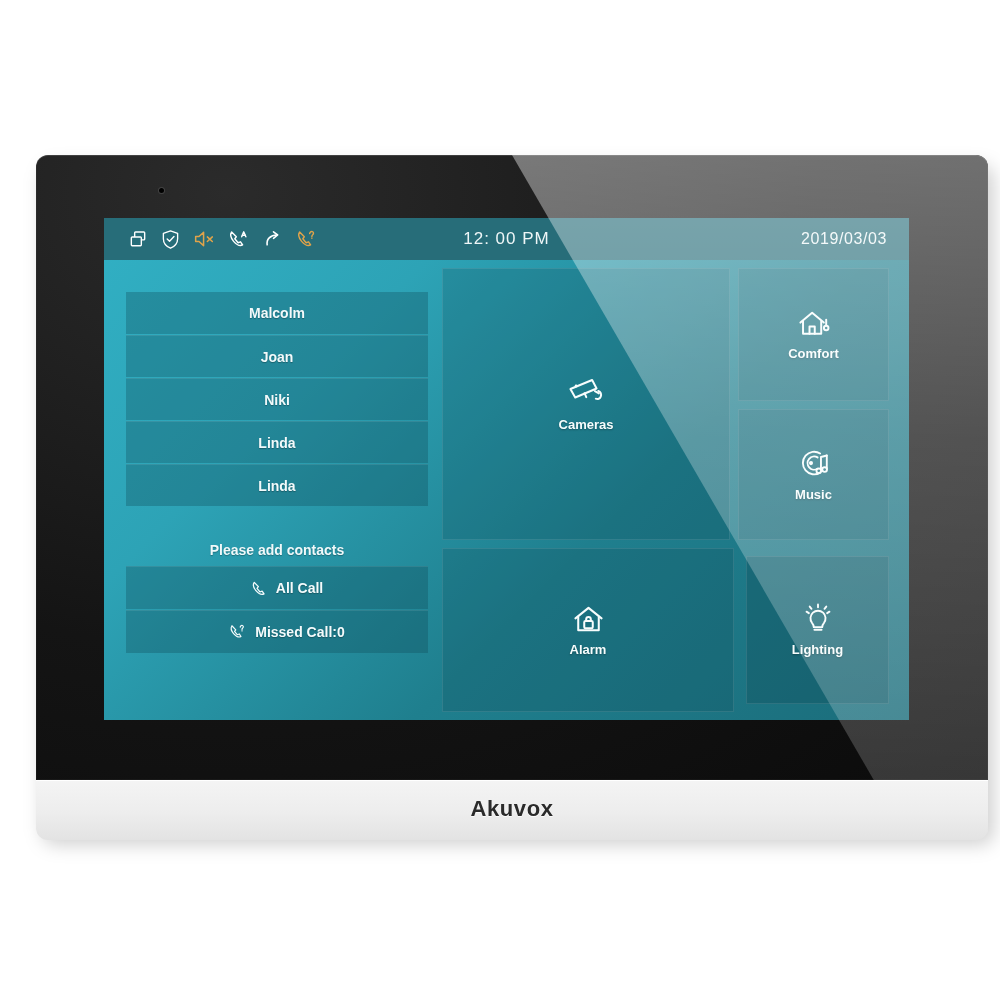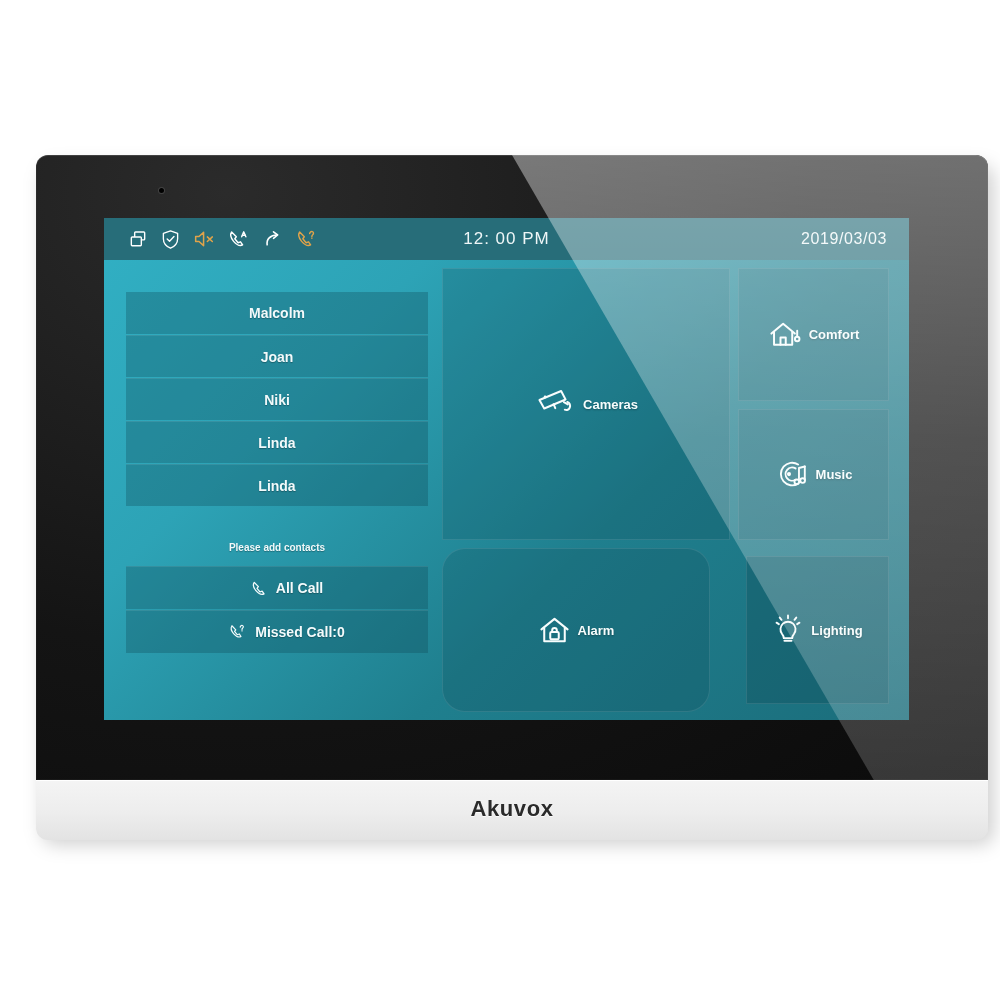--- a/index.html
+++ b/index.html
@@ -164,21 +164,21 @@
     font-size: 14px;
     font-weight: bold;
     text-shadow: 0 1px 1px rgba(0,0,0,0.28);
   }
   .contact:first-child { border-top: none; }
 
   .hint {
     margin-top: 36px;
     text-align: center;
     color: #f0f9fa;
-    font-size: 10px;
+    font-size: 14px;
     font-weight: bold;
     text-shadow: 0 1px 1px rgba(0,0,0,0.28);
   }
 
   .call-group { position:absolute; left:0; bottom:0; width:302px; }
   .call-btn {
     height: 43px;
     margin-bottom: 1px;
     background: rgba(12,70,84,0.30);
     border-top: 1px solid rgba(255,255,255,0.09);
@@ -199,37 +199,37 @@
   .tiles {
     position: absolute;
     left: 338px;
     top: 8px;
     width: 447px;
     height: 444px;
   }
   .tile {
     position: absolute;
     display: flex;
-    flex-direction: row;
+    flex-direction: column;
     align-items: center;
     justify-content: center;
     gap: 7px;
     color: #f7fdfd;
     font-size: 13px;
     font-weight: bold;
     text-shadow: 0 1px 2px rgba(0,0,0,0.30);
     background: rgba(12,70,84,0.22);
     border: 1px solid rgba(255,255,255,0.10);
   }
   .tile svg { display:block; }
 
   .tile-cameras  { left: 0;    top: 0;   width: 288px; height: 272px; }
   .tile-comfort  { left: 296px; top: 0;   width: 151px; height: 133px; }
   .tile-music    { left: 296px; top: 141px; width: 151px; height: 131px; }
-  .tile-alarm    { left: 0;    top: 280px; width: 268px; height: 164px; border-radius: 23px; }
+  .tile-alarm    { left: 0;    top: 280px; width: 292px; height: 164px; }
   .tile-lighting { left: 304px; top: 288px; width: 143px; height: 148px;
                    background: rgba(12,70,84,0.30); }
 
   
   .glare {
     position: absolute;
     left: 0; top: 0;
     width: 952px; height: 625px;
     pointer-events: none;
     overflow: hidden;

